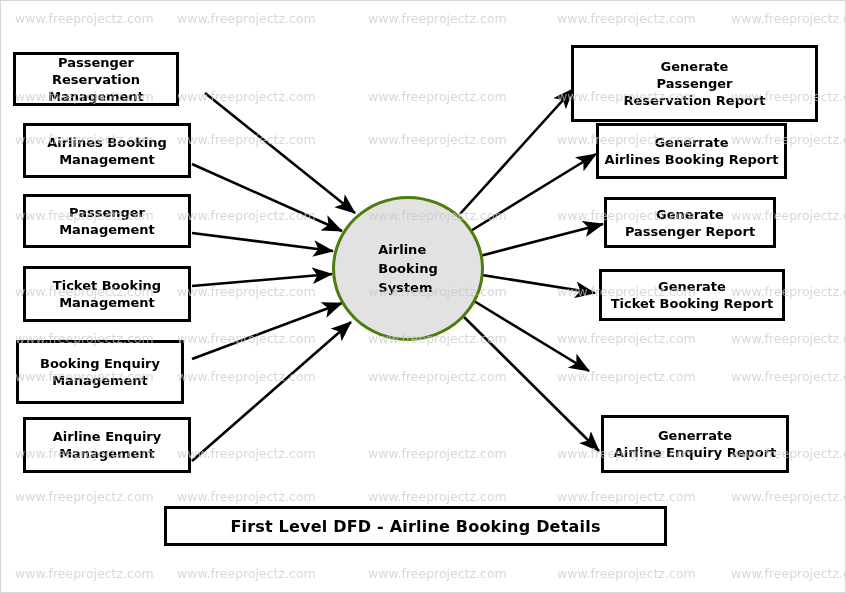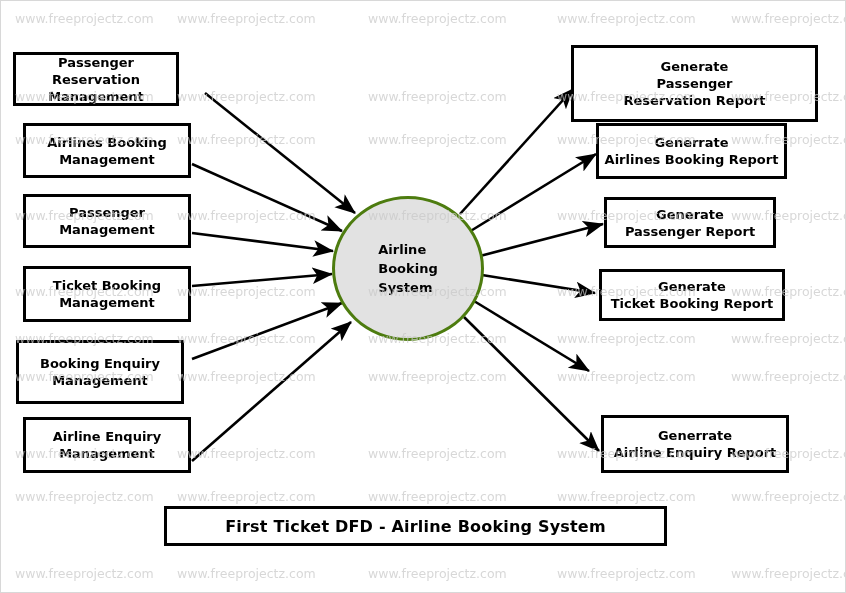--- a/index.html
+++ b/index.html
@@ -186,21 +186,21 @@
   <div class="node" style="left:598px; top:268px; width:186px; height:52px;">
     <div class="label">Generate<br>Ticket Booking Report</div>
   </div>
 
 
   <div class="node" style="left:600px; top:414px; width:188px; height:58px;">
     <div class="label">Generrate<br>Airline Enquiry Report</div>
   </div>
 
   <div id="title-box">
-    <div class="label">First Ticket DFD - Airline Booking System</div>
+    <div class="label">First Level DFD - Airline Booking Details</div>
   </div>
 
   <div id="watermarks">
       <div class="wm" style="left: 14px; top: 10px; color: rgb(201, 201, 201);">www.freeprojectz.com</div>
       <div class="wm" style="left: 176px; top: 10px; color: rgb(201, 201, 201);">www.freeprojectz.com</div>
       <div class="wm" style="left: 367px; top: 10px; color: rgb(201, 201, 201);">www.freeprojectz.com</div>
       <div class="wm" style="left: 556px; top: 10px; color: rgb(201, 201, 201);">www.freeprojectz.com</div>
       <div class="wm" style="left: 730px; top: 10px; color: rgb(201, 201, 201);">www.freeprojectz.com</div>
       <div class="wm" style="left: 14px; top: 88px; color: rgb(201, 201, 201);">www.freeprojectz.com</div>
       <div class="wm" style="left: 176px; top: 88px; color: rgb(201, 201, 201);">www.freeprojectz.com</div>

